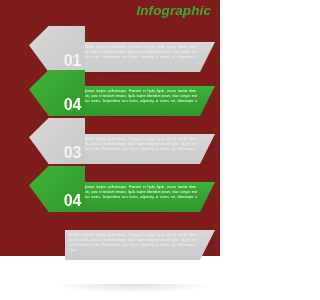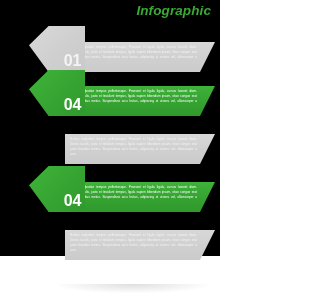--- a/index.html
+++ b/index.html
@@ -12,21 +12,21 @@
     background: #ffffff;
     font-family: "Liberation Sans", sans-serif;
     overflow: hidden;
     position: relative;
   }
 
   #infographic-root {
     position: relative;
     width: 220px;
     height: 256px;
-    background: #000000;
+    background: #7f1d1d;
     text-decoration: underline;
   }
 
   
   #title {
     position: absolute;
     top: 4px;
     right: 9px;
     font-size: 13.5px;
     font-style: italic;
@@ -161,20 +161,23 @@
     <div class="badge">
       <span class="badge-number">04</span>
     </div>
   </div>
 
   <div class="row grey" id="row-3">
     <div class="banner-shadow"></div>
     <div class="banner">
       <span class="banner-text">Nullam vulputate tempus pellentesque. Praesent et ligula ligula, cursus laoreet diam. Donec iaculis, justo et tincidunt tempus, ligula sapien bibendum ipsum, vitae congue erat justo faucibus metus. Suspendisse arcu lectus, adipiscing at viverra vel, ullamcorper a arcu.</span>
     </div>
+    <div class="badge">
+      <span class="badge-number">03</span>
+    </div>
   </div>
 
   <div class="row green" id="row-4">
     <div class="banner-shadow"></div>
     <div class="banner">
       <span class="banner-text">Nullam vulputate tempus pellentesque. Praesent et ligula ligula, cursus laoreet diam. Donec iaculis, justo et tincidunt tempus, ligula sapien bibendum ipsum, vitae congue erat justo faucibus metus. Suspendisse arcu lectus, adipiscing at viverra vel, ullamcorper a arcu.</span>
     </div>
     <div class="badge">
       <span class="badge-number">04</span>
     </div>

